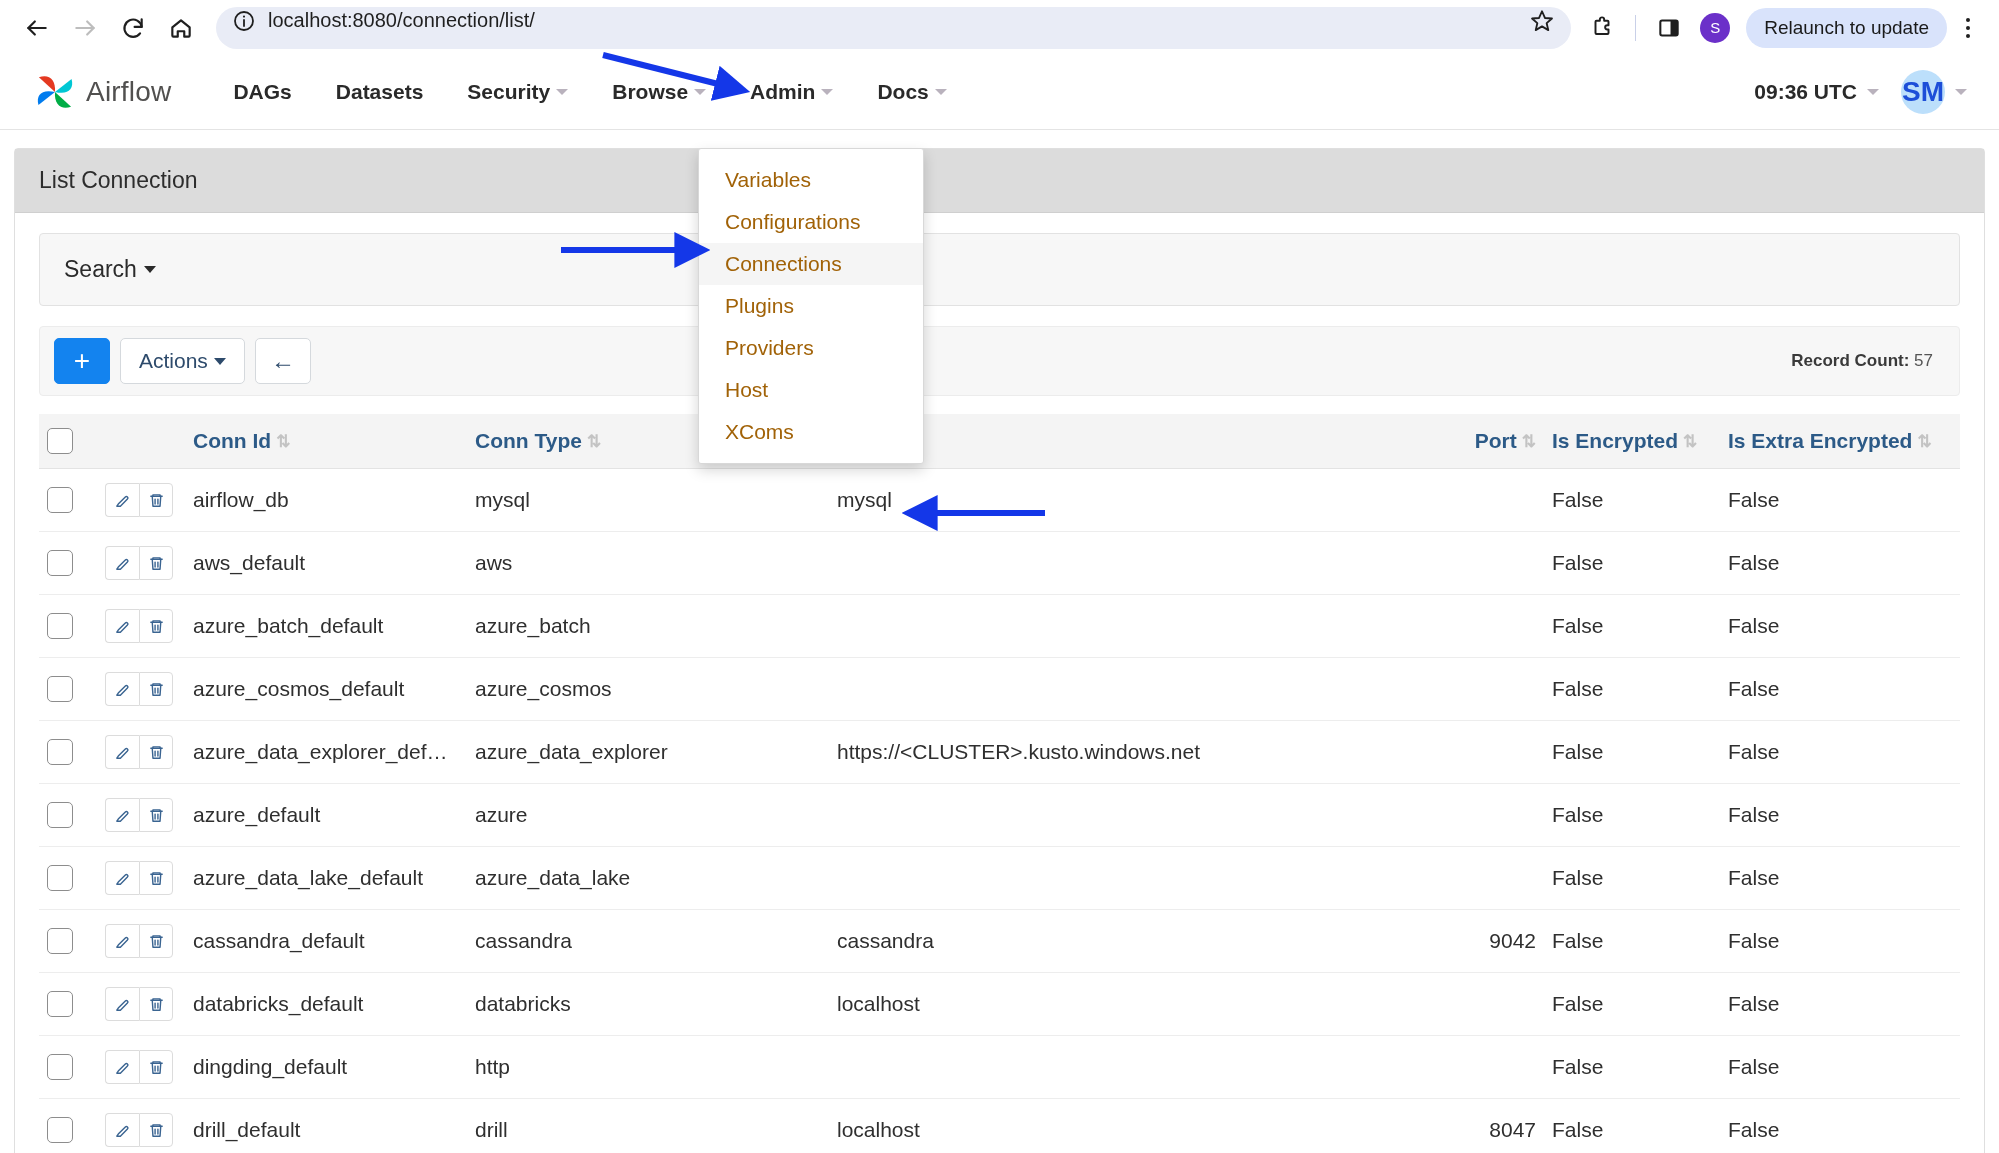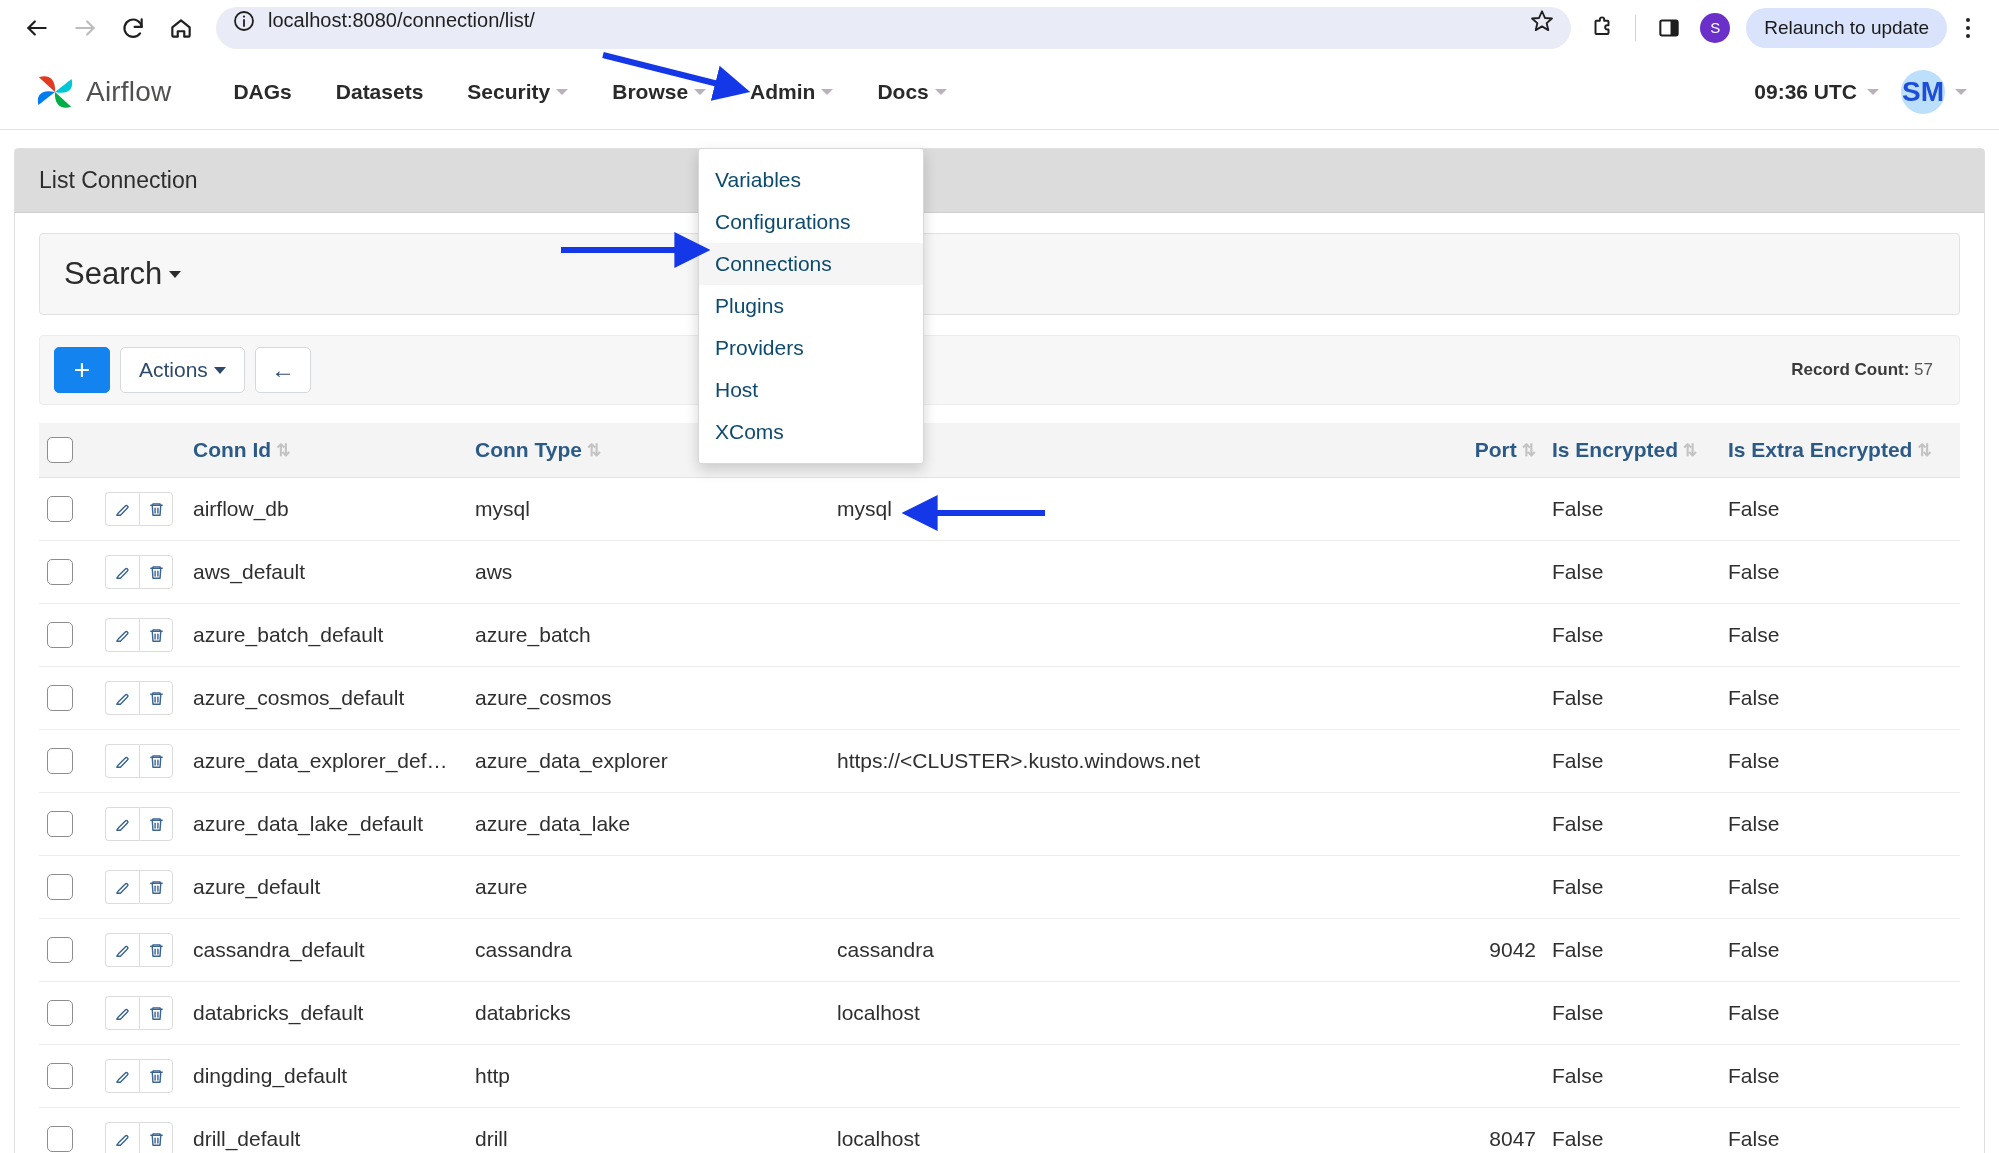--- a/index.html
+++ b/index.html
@@ -135,22 +135,22 @@
     width: 226px;
     background: #ffffff;
     border: 1px solid #d8d8d8;
     border-radius: 3px;
     box-shadow: 0 6px 14px rgba(0,0,0,0.17);
     padding: 10px 0;
     z-index: 50;
   }
   .dd-item {
     font-size: 21px;
-    color: #0c4a6e;
-    padding: 9px 16px;
+    color: #a16207;
+    padding: 9px 26px;
     white-space: nowrap;
   }
   .dd-item.active { background: #f5f5f5; }
 
   
   .page {
     padding: 18px 14px 0 14px;
   }
   .panel {
     border: 1px solid #dfdfdf;
@@ -164,21 +164,21 @@
     color: #2d2d2d;
     border-bottom: 1px solid #cfcfcf;
   }
   .panel-body { padding: 20px 24px 0 24px; }
 
   .search-box {
     border: 1px solid #e2e2e2;
     background: #f7f7f7;
     border-radius: 4px;
     padding: 22px 24px;
-    font-size: 31px;
+    font-size: 23px;
     color: #2b2b2b;
     display: flex; align-items: center; gap: 4px;
   }
   .search-caret {
     width: 0; height: 0;
     border-left: 6px solid transparent;
     border-right: 6px solid transparent;
     border-top: 7px solid #2b2b2b;
     margin-left: 3px;
   }
@@ -630,51 +630,51 @@
                   <span class="act-btn">
                     <svg width="17" height="17" viewBox="0 0 24 24" fill="none" stroke="currentColor" stroke-width="2" stroke-linecap="round" stroke-linejoin="round">
                       <polyline points="4,6 20,6"></polyline>
                       <path d="M7 6V4h10v2"></path>
                       <path d="M6 6l1 14h10l1-14"></path>
                       <line x1="10" y1="10" x2="10" y2="17"></line>
                       <line x1="14" y1="10" x2="14" y2="17"></line>
                     </svg>
                   </span>
                 </span></td>
+              <td>azure_default</td>
+              <td>azure</td>
+              <td></td>
+              <td></td>
+              <td class="num"></td>
+              <td>False</td>
+              <td>False</td>
+            </tr>
+            <tr>
+              <td>
+                <span class="cb"></span>
+              </td>
+              <td><span class="act-group">
+                  <span class="act-btn">
+                    <svg width="17" height="17" viewBox="0 0 24 24" fill="none" stroke="currentColor" stroke-width="2" stroke-linecap="round" stroke-linejoin="round">
+                      <path d="M4 20h5l10-10a2.1 2.1 0 0 0-3-3L6 17z"></path>
+                      <path d="M3 21h18" opacity="0"></path>
+                    </svg>
+                  </span>
+                  <span class="act-btn">
+                    <svg width="17" height="17" viewBox="0 0 24 24" fill="none" stroke="currentColor" stroke-width="2" stroke-linecap="round" stroke-linejoin="round">
+                      <polyline points="4,6 20,6"></polyline>
+                      <path d="M7 6V4h10v2"></path>
+                      <path d="M6 6l1 14h10l1-14"></path>
+                      <line x1="10" y1="10" x2="10" y2="17"></line>
+                      <line x1="14" y1="10" x2="14" y2="17"></line>
+                    </svg>
+                  </span>
+                </span></td>
               <td>azure_data_lake_default</td>
               <td>azure_data_lake</td>
-              <td></td>
-              <td></td>
-              <td class="num"></td>
-              <td>False</td>
-              <td>False</td>
-            </tr>
-            <tr>
-              <td>
-                <span class="cb"></span>
-              </td>
-              <td><span class="act-group">
-                  <span class="act-btn">
-                    <svg width="17" height="17" viewBox="0 0 24 24" fill="none" stroke="currentColor" stroke-width="2" stroke-linecap="round" stroke-linejoin="round">
-                      <path d="M4 20h5l10-10a2.1 2.1 0 0 0-3-3L6 17z"></path>
-                      <path d="M3 21h18" opacity="0"></path>
-                    </svg>
-                  </span>
-                  <span class="act-btn">
-                    <svg width="17" height="17" viewBox="0 0 24 24" fill="none" stroke="currentColor" stroke-width="2" stroke-linecap="round" stroke-linejoin="round">
-                      <polyline points="4,6 20,6"></polyline>
-                      <path d="M7 6V4h10v2"></path>
-                      <path d="M6 6l1 14h10l1-14"></path>
-                      <line x1="10" y1="10" x2="10" y2="17"></line>
-                      <line x1="14" y1="10" x2="14" y2="17"></line>
-                    </svg>
-                  </span>
-                </span></td>
-              <td>azure_default</td>
-              <td>azure</td>
               <td></td>
               <td></td>
               <td class="num"></td>
               <td>False</td>
               <td>False</td>
             </tr>
             <tr>
               <td>
                 <span class="cb"></span>
               </td>

